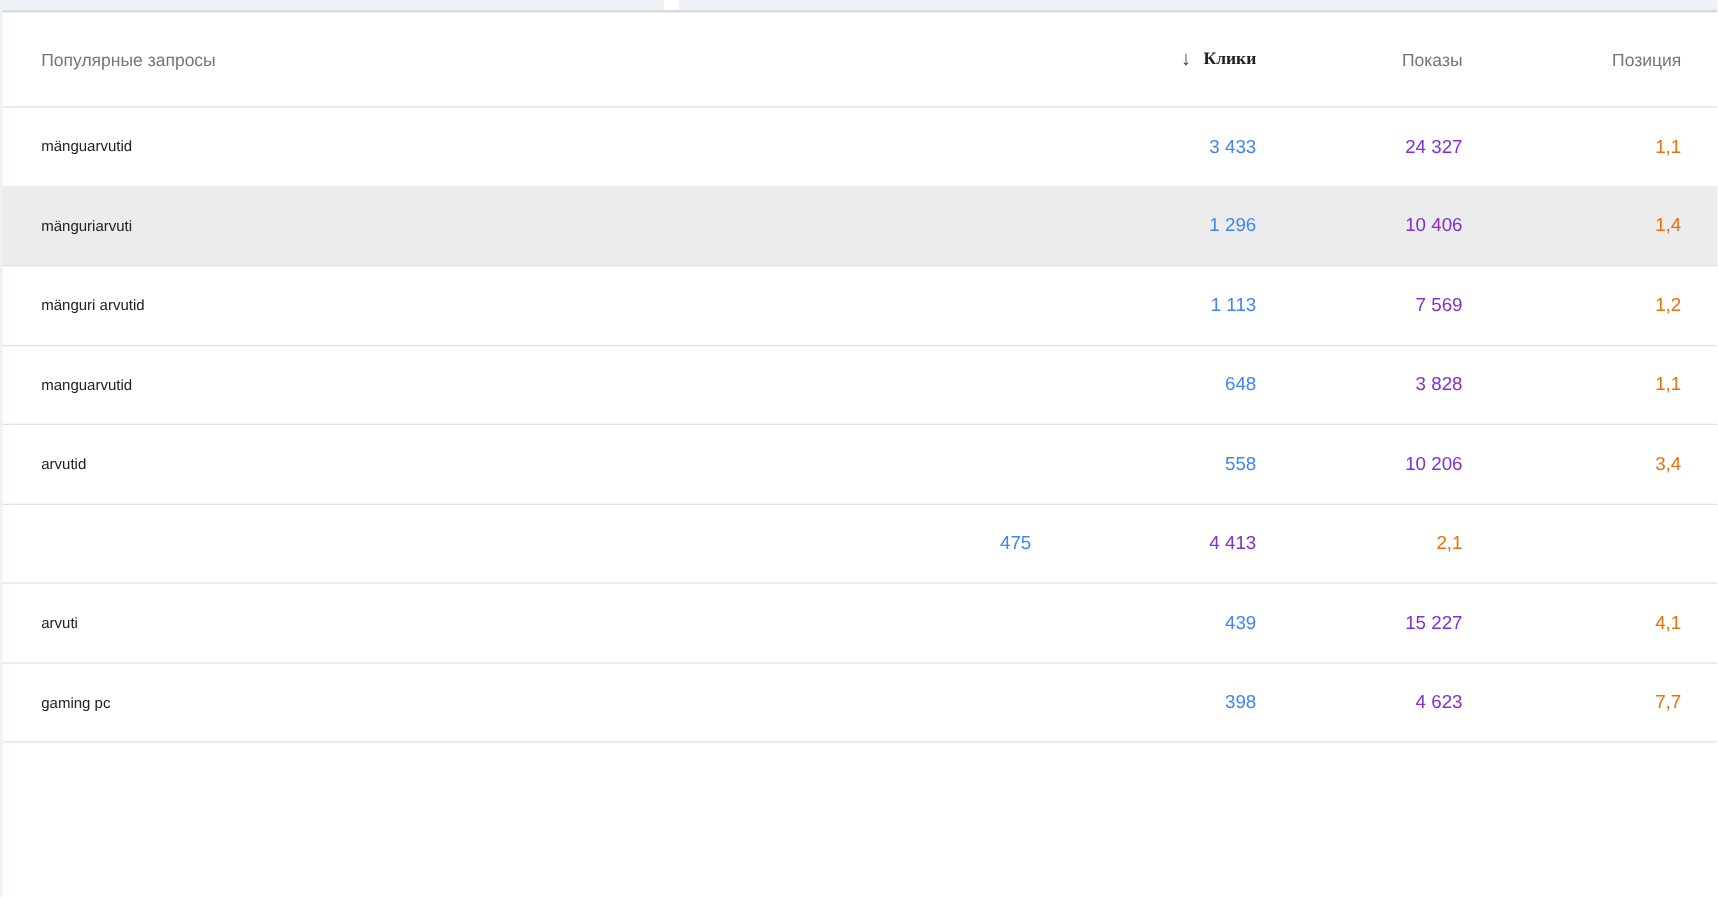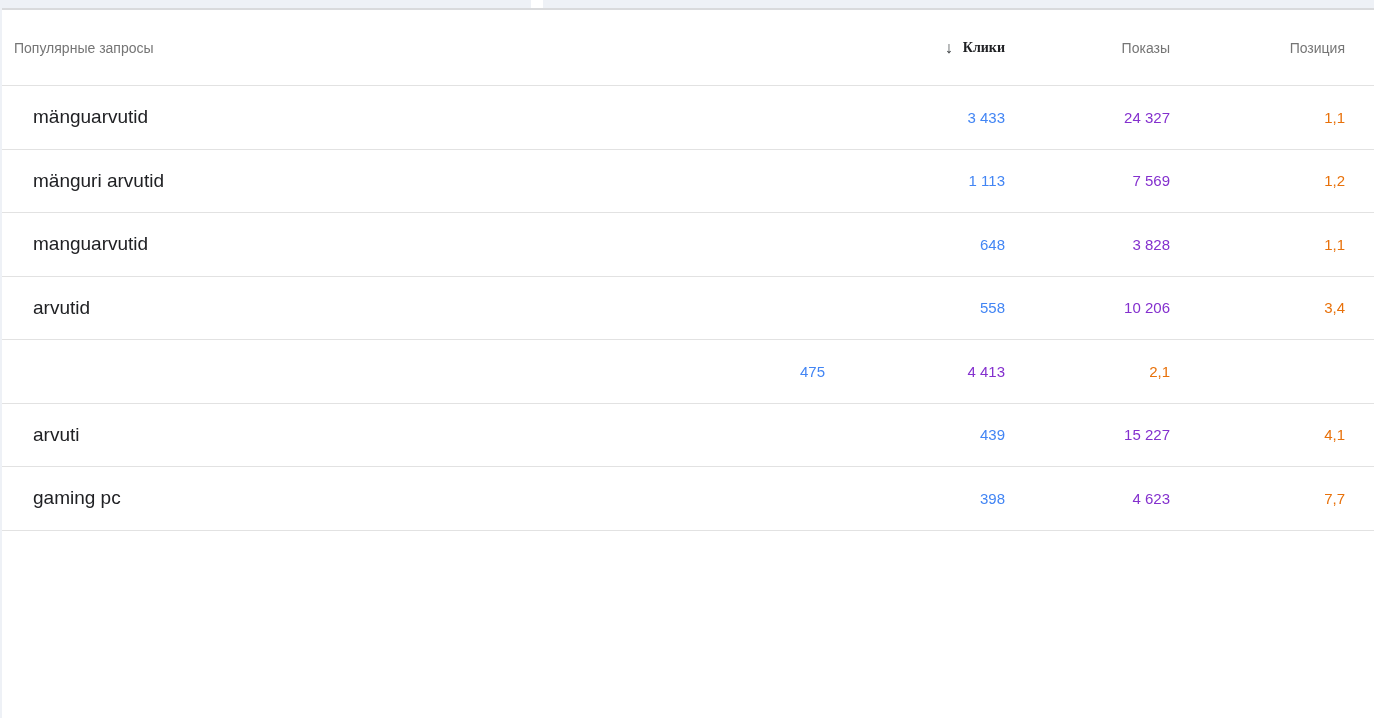--- a/index.html
+++ b/index.html
@@ -38,21 +38,21 @@
     display: grid;
     grid-template-columns: 1fr 180px 165px 175px;
     align-items: center;
     padding-right: 29px;
   }
   .header-row {
     height: 76px;
     border-bottom: 1px solid var(--row-divider, #e2e2e2);
   }
   .query-head {
-    padding-left: 14px;
+    padding-left: 33px;
     font-size: 14px;
     color: var(--header-text, #757575);
   }
   .col-head {
     text-align: right;
     font-size: 14px;
     color: var(--header-text, #757575);
     white-space: nowrap;
     cursor: pointer;
   }
@@ -75,21 +75,21 @@
   .data-row {
     height: 63.5px;
     border-bottom: 1px solid var(--row-divider, #e2e2e2);
     cursor: pointer;
   }
   .data-row.highlighted {
     background: var(--row-highlight, #ececec);
   }
   .cell-query {
     padding-left: 33px;
-    font-size: 19px;
+    font-size: 12px;
     color: var(--query-text, #202124);
     white-space: nowrap;
   }
   .cell-num {
     text-align: right;
     font-size: 15px;
     white-space: nowrap;
   }
   .cell-clicks      { color: var(--clicks, #4285f4); }
   .cell-impressions { color: var(--impressions, #8430ce); }
@@ -113,20 +113,26 @@
     <div class="col-head">Показы</div>
     <div class="col-head">Позиция</div>
   </div>
 
   <div>
       <div class="grid-row data-row">
     <div class="cell-query">mänguarvutid</div>
     <div class="cell-num cell-clicks">3 433</div>
     <div class="cell-num cell-impressions">24 327</div>
     <div class="cell-num cell-position">1,1</div>
+  </div>
+      <div class="grid-row data-row highlighted">
+    <div class="cell-query">mänguriarvuti</div>
+    <div class="cell-num cell-clicks">1 296</div>
+    <div class="cell-num cell-impressions">10 406</div>
+    <div class="cell-num cell-position">1,4</div>
   </div>
       <div class="grid-row data-row">
     <div class="cell-query">mänguri arvutid</div>
     <div class="cell-num cell-clicks">1 113</div>
     <div class="cell-num cell-impressions">7 569</div>
     <div class="cell-num cell-position">1,2</div>
   </div>
       <div class="grid-row data-row">
     <div class="cell-query">manguarvutid</div>
     <div class="cell-num cell-clicks">648</div>

